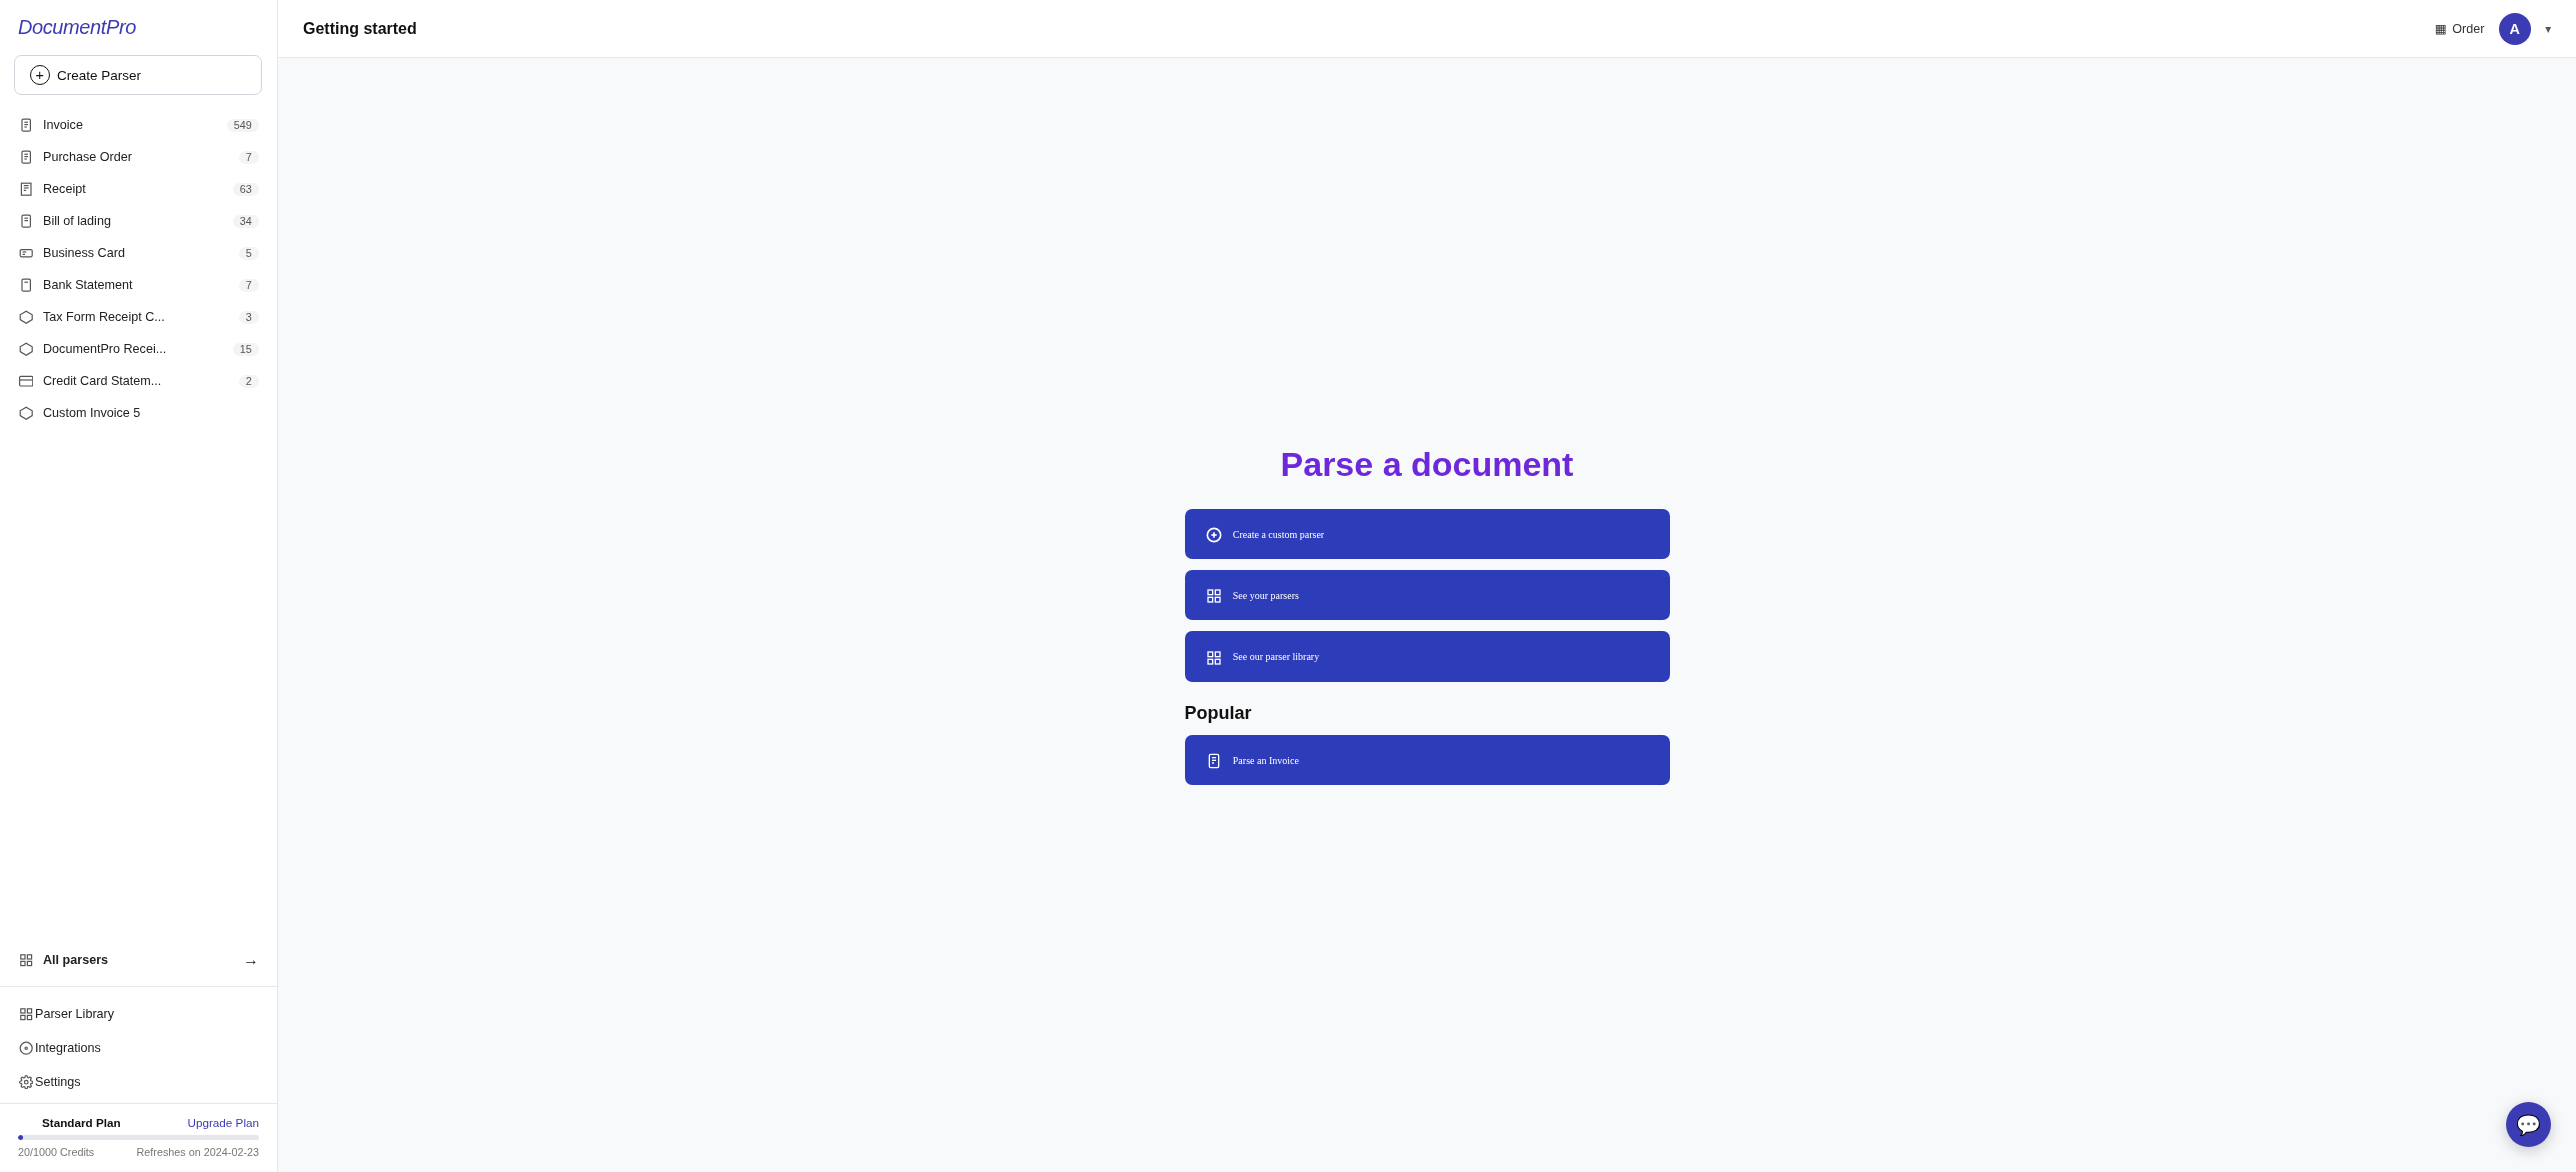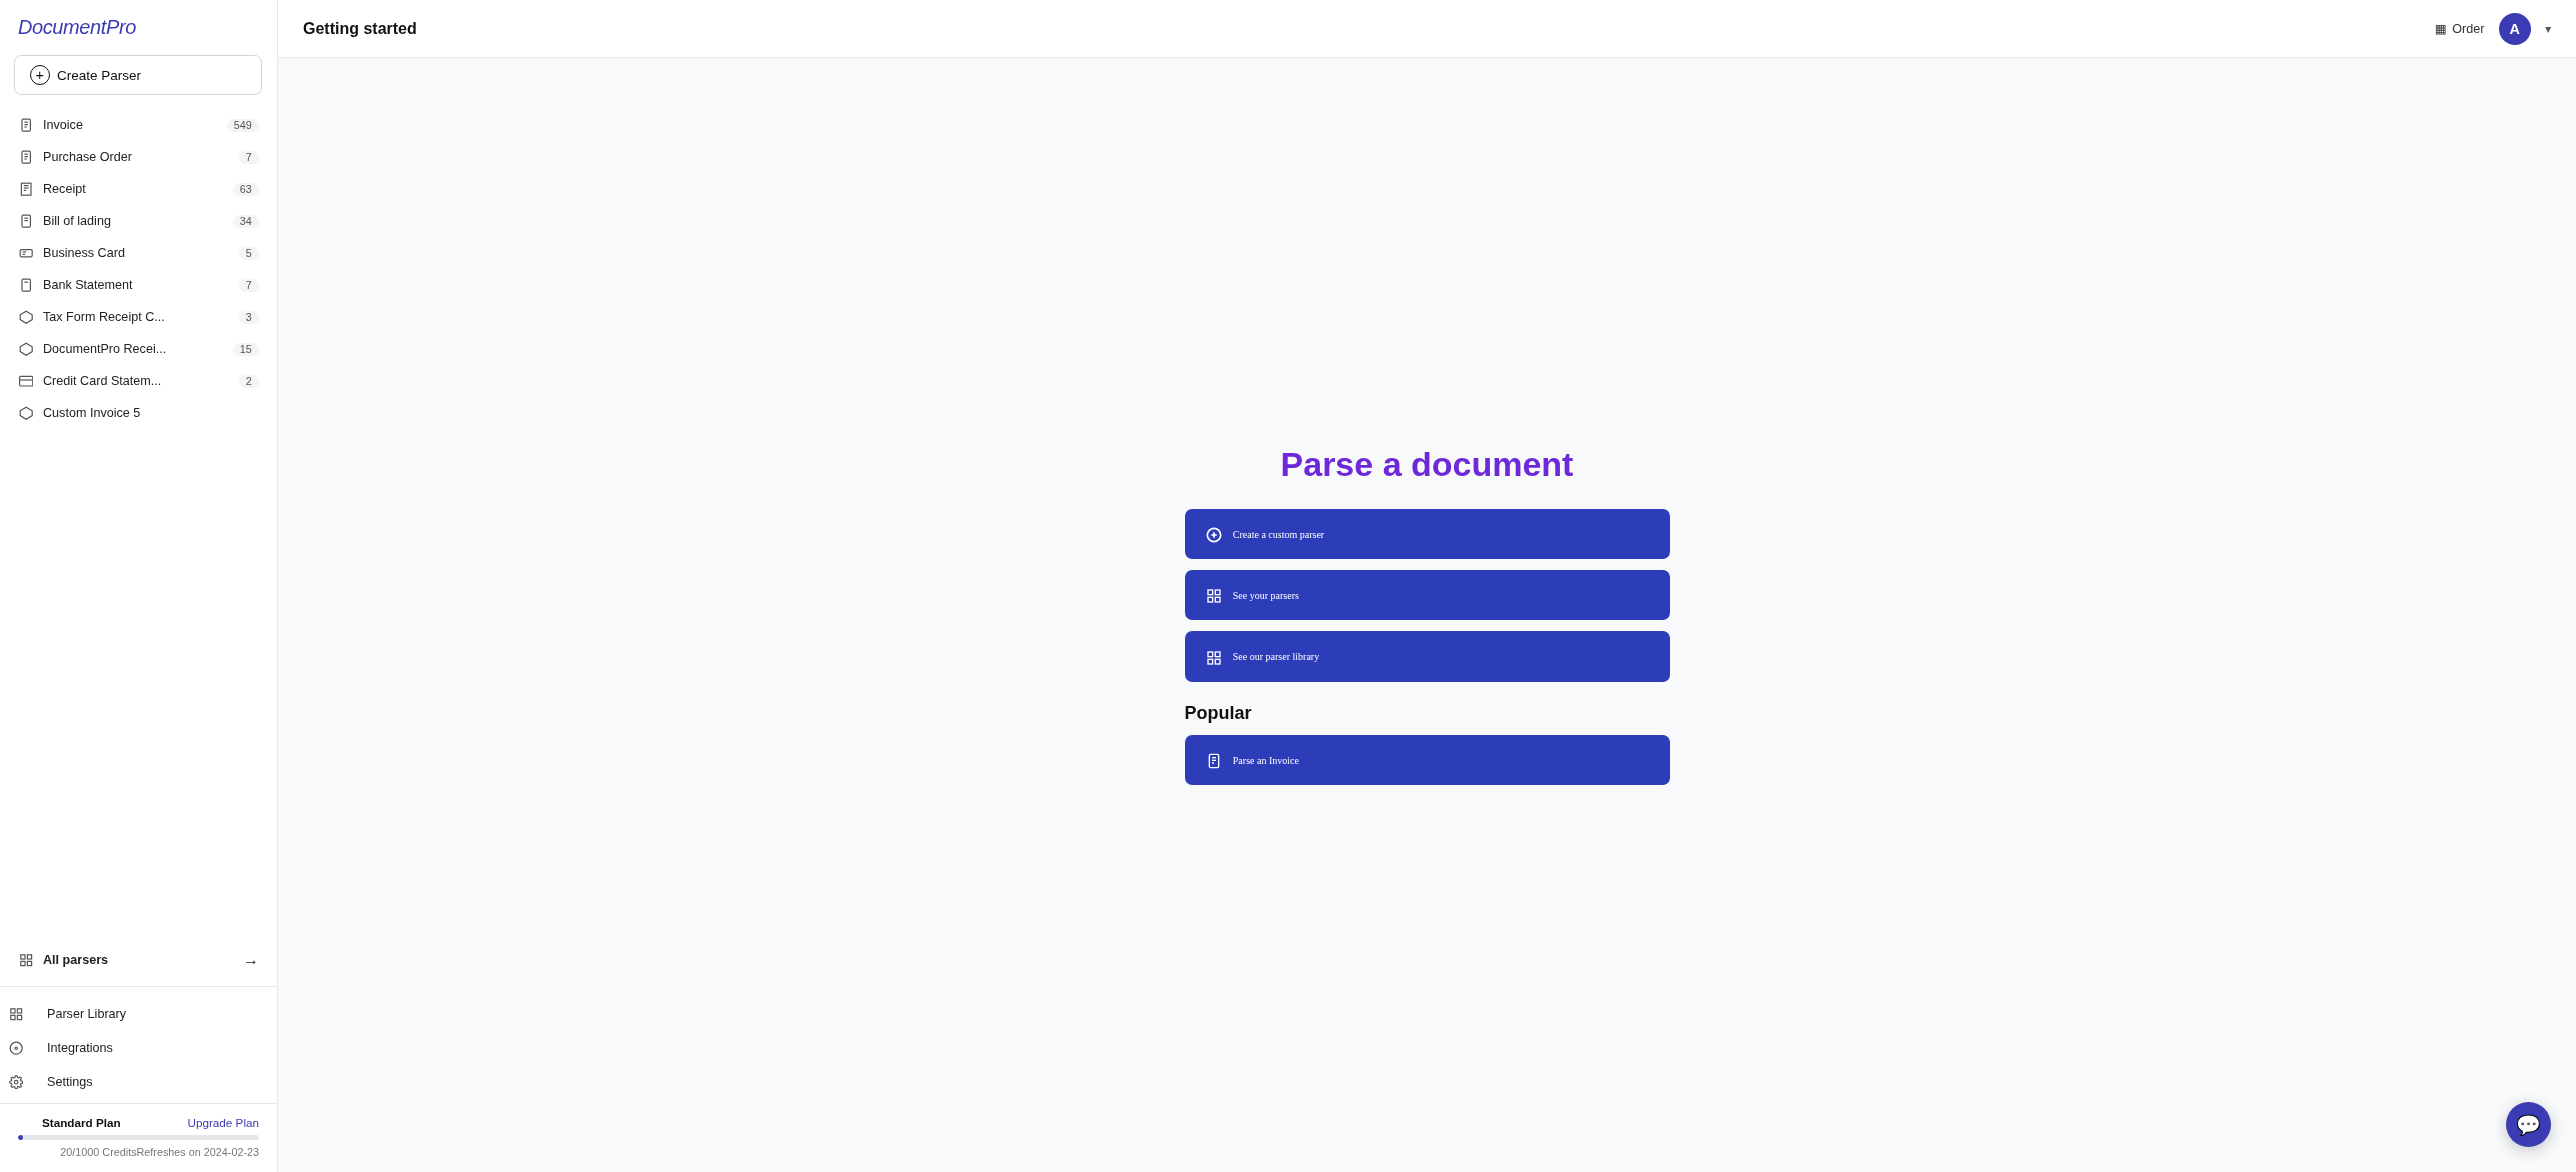--- a/index.html
+++ b/index.html
@@ -93,22 +93,22 @@
       color: #222;
     }
     .arrow-icon { margin-left: auto; font-size: 16px; }
 
     .divider { height: 0.9px; background: #e5e7eb; margin: 7.2px 0; }
 
     .bottom-nav { padding: 3.6px 0; }
     .bottom-nav-item {
       display: flex;
       align-items: center;
-      gap: 23px;
-      padding: 9px 8px;
+      gap: 1px;
+      padding: 9px 18px;
       cursor: pointer;
       font-size: 12.6px;
       color: #222;
     }
 
     .plan-section {
       padding: 12.6px 18px 14.4px 18px;
       border-top: 0.9px solid #e5e7eb;
       margin-top: auto;
     }
@@ -129,21 +129,21 @@
       margin-bottom: 5.4px;
       overflow: hidden;
     }
     .progress-bar-fill {
       background: #3b3bb3;
       height: 100%;
       border-radius: 3.6px;
     }
     .credits-row {
       display: flex;
-      justify-content: flex-end;
+      justify-content: space-between;
       font-size: 10.8px;
       color: #777;
     }
 
     
     #main {
       flex: 1;
       display: flex;
       flex-direction: column;
       overflow-y: auto;

